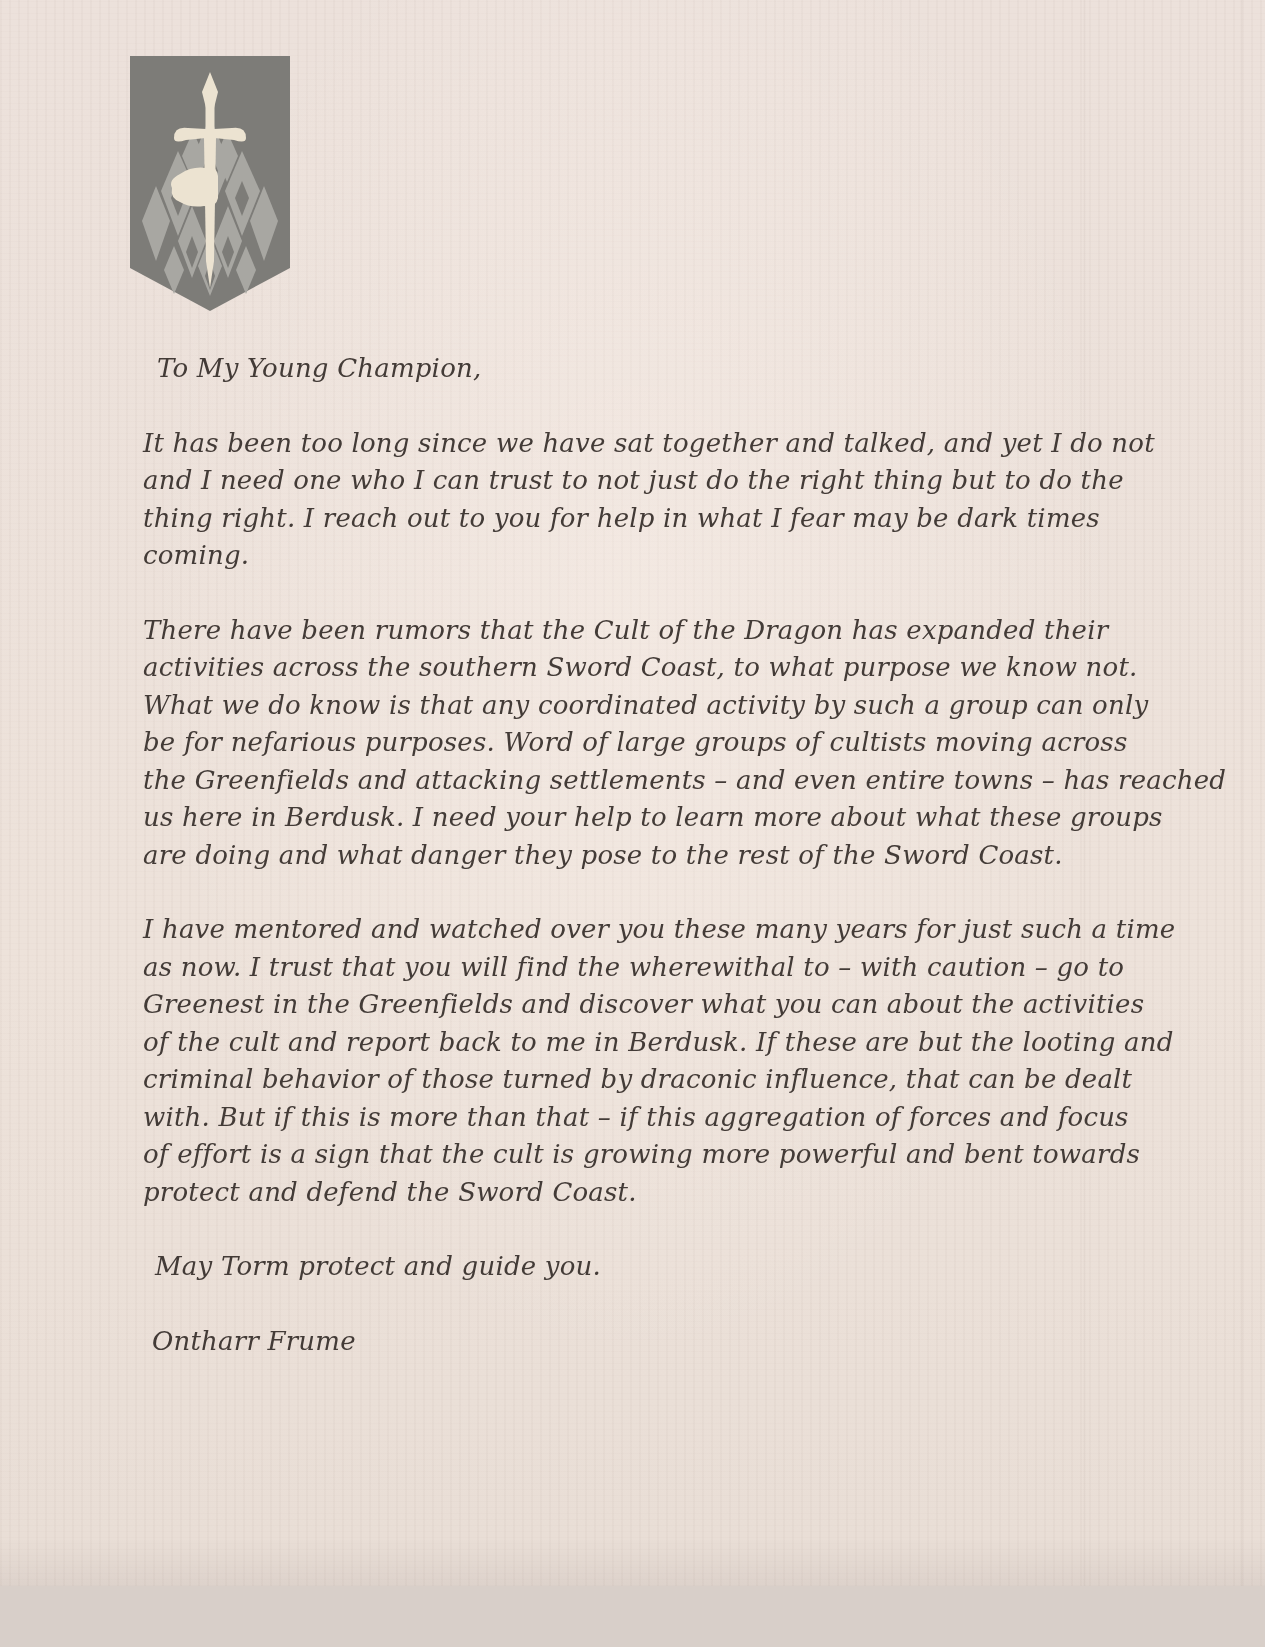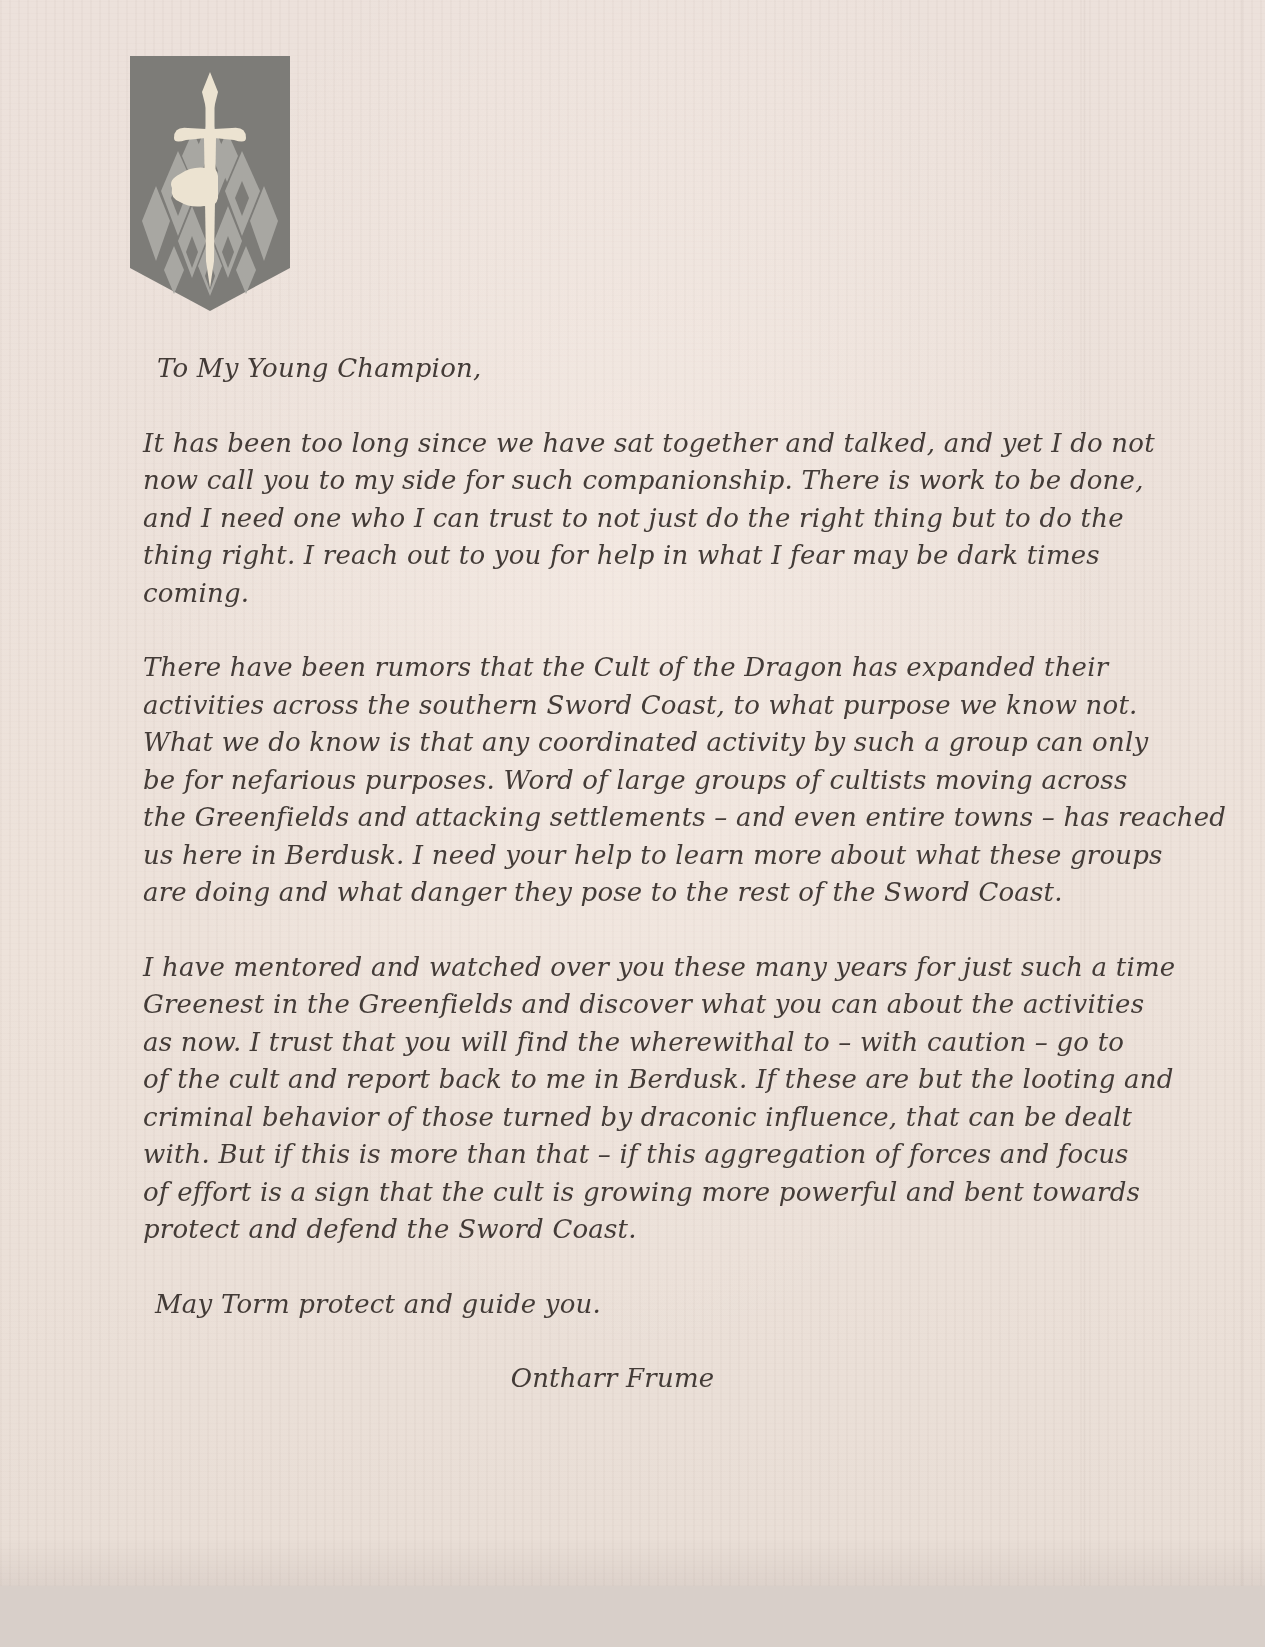--- a/index.html
+++ b/index.html
@@ -23,21 +23,21 @@
   .letter-text{
     position:absolute;left:143px;top:350px;width:930px;
     color:#433b37;
     font-size:26px;font-style:italic;
     letter-spacing:0.2px;
   }
   .line{white-space:nowrap;line-height:37.5px;height:37.5px;}
   .greeting{margin-left:14px;margin-bottom:37px;}
   .paragraph{margin-bottom:37px;}
   .blessing{margin-left:12px;margin-bottom:37px;}
-  .signature{margin-left:9px;text-align:center;}
+  .signature{margin-left:9px;}
 </style>
 </head>
 <body>
 
 <div class="page">
 
   <div class="crease" style="left:1083px"></div>
   <div class="crease" style="left:1240px"></div>
 
   <svg class="crest" viewBox="0 0 160 255" aria-hidden="true">
@@ -75,38 +75,37 @@
       <path d="M74,82 L86,82 L84,205 L80,232 L76,205 Z"></path>
 
       <path d="M76,112 Q86,108 88,120 L88,142 Q86,152 74,150 Q60,152 50,146 Q40,142 42,132 Q38,124 50,118 Q62,110 76,112 Z"></path>
     </g>
   </svg>
 
   <div class="letter-text">
     <div class="greeting line">To My Young Champion,</div>
     <div class="paragraph">
         <div class="line">It has been too long since we have sat together and talked, and yet I do not</div>
-        <div class="line">now call you to my side for such companionship. There is work to be done,</div>
         <div class="line">and I need one who I can trust to not just do the right thing but to do the</div>
         <div class="line">thing right. I reach out to you for help in what I fear may be dark times</div>
         <div class="line">coming.</div>
       </div>
     <div class="paragraph">
         <div class="line">There have been rumors that the Cult of the Dragon has expanded their</div>
         <div class="line">activities across the southern Sword Coast, to what purpose we know not.</div>
         <div class="line">What we do know is that any coordinated activity by such a group can only</div>
         <div class="line">be for nefarious purposes. Word of large groups of cultists moving across</div>
         <div class="line">the Greenfields and attacking settlements – and even entire towns – has reached</div>
         <div class="line">us here in Berdusk. I need your help to learn more about what these groups</div>
         <div class="line">are doing and what danger they pose to the rest of the Sword Coast.</div>
       </div>
     <div class="paragraph">
         <div class="line">I have mentored and watched over you these many years for just such a time</div>
+        <div class="line">as now. I trust that you will find the wherewithal to – with caution – go to</div>
         <div class="line">Greenest in the Greenfields and discover what you can about the activities</div>
-        <div class="line">as now. I trust that you will find the wherewithal to – with caution – go to</div>
         <div class="line">of the cult and report back to me in Berdusk. If these are but the looting and</div>
         <div class="line">criminal behavior of those turned by draconic influence, that can be dealt</div>
         <div class="line">with. But if this is more than that – if this aggregation of forces and focus</div>
         <div class="line">of effort is a sign that the cult is growing more powerful and bent towards</div>
         <div class="line">protect and defend the Sword Coast.</div>
       </div>
     <div class="blessing line">May Torm protect and guide you.</div>
     <div class="signature line">Ontharr Frume</div>
   </div>
 

